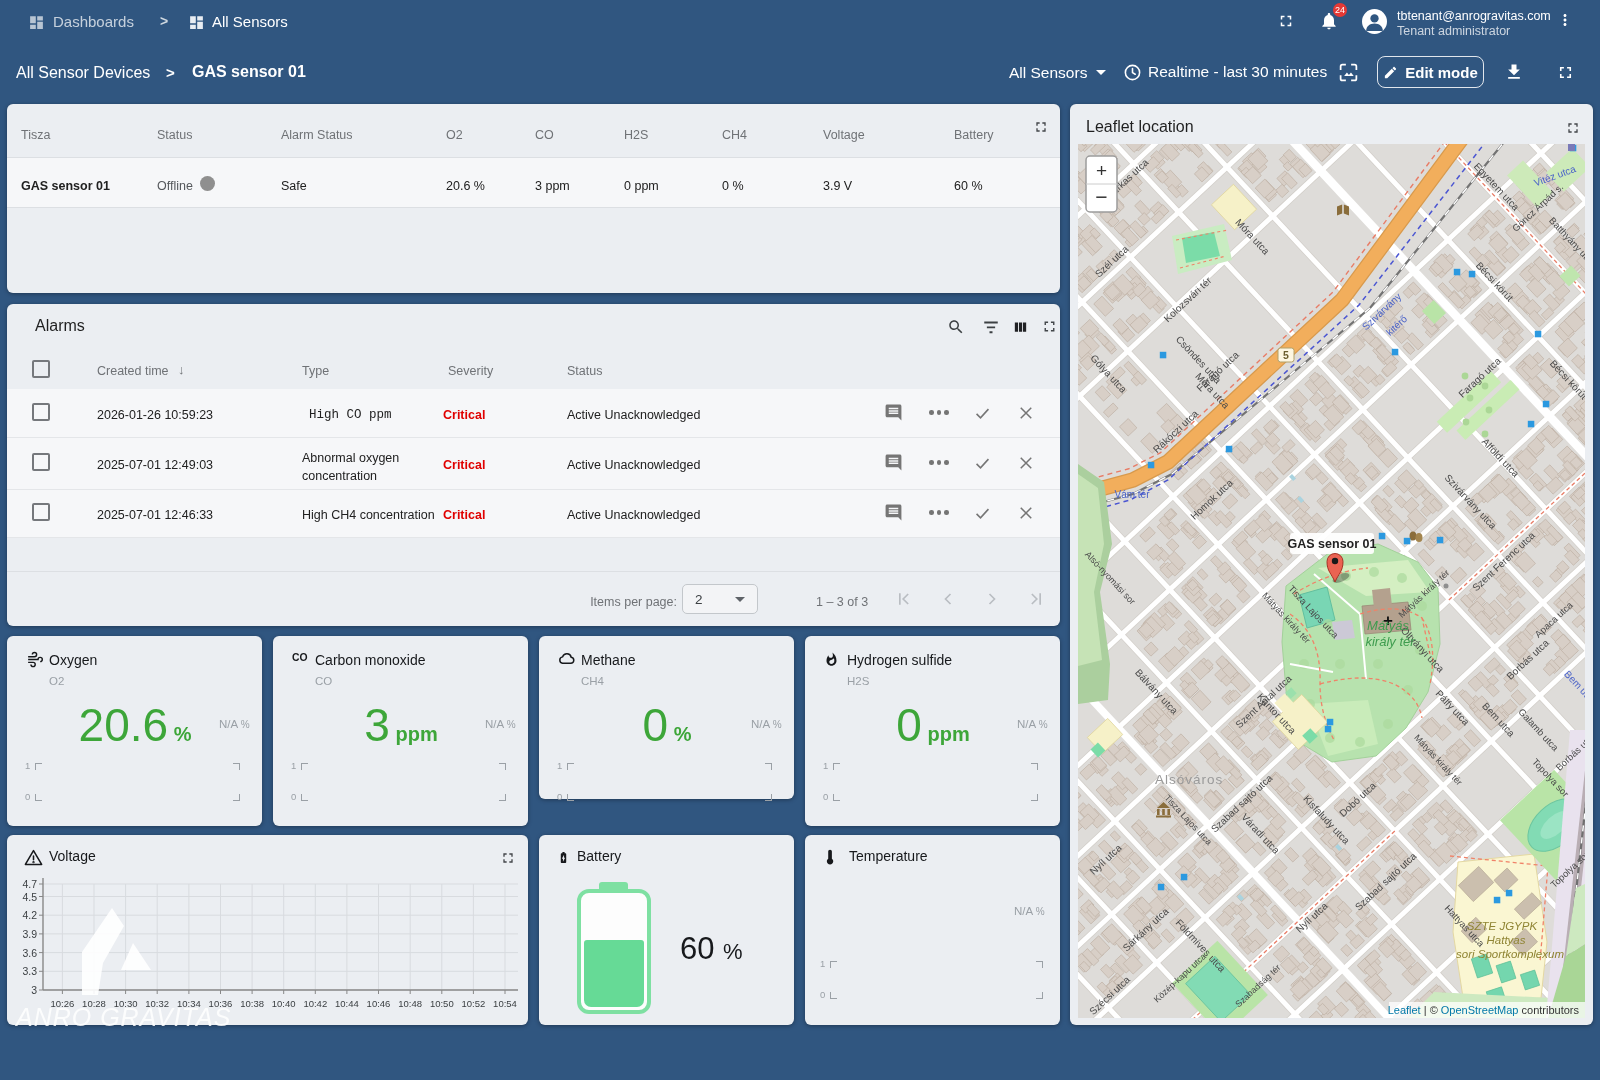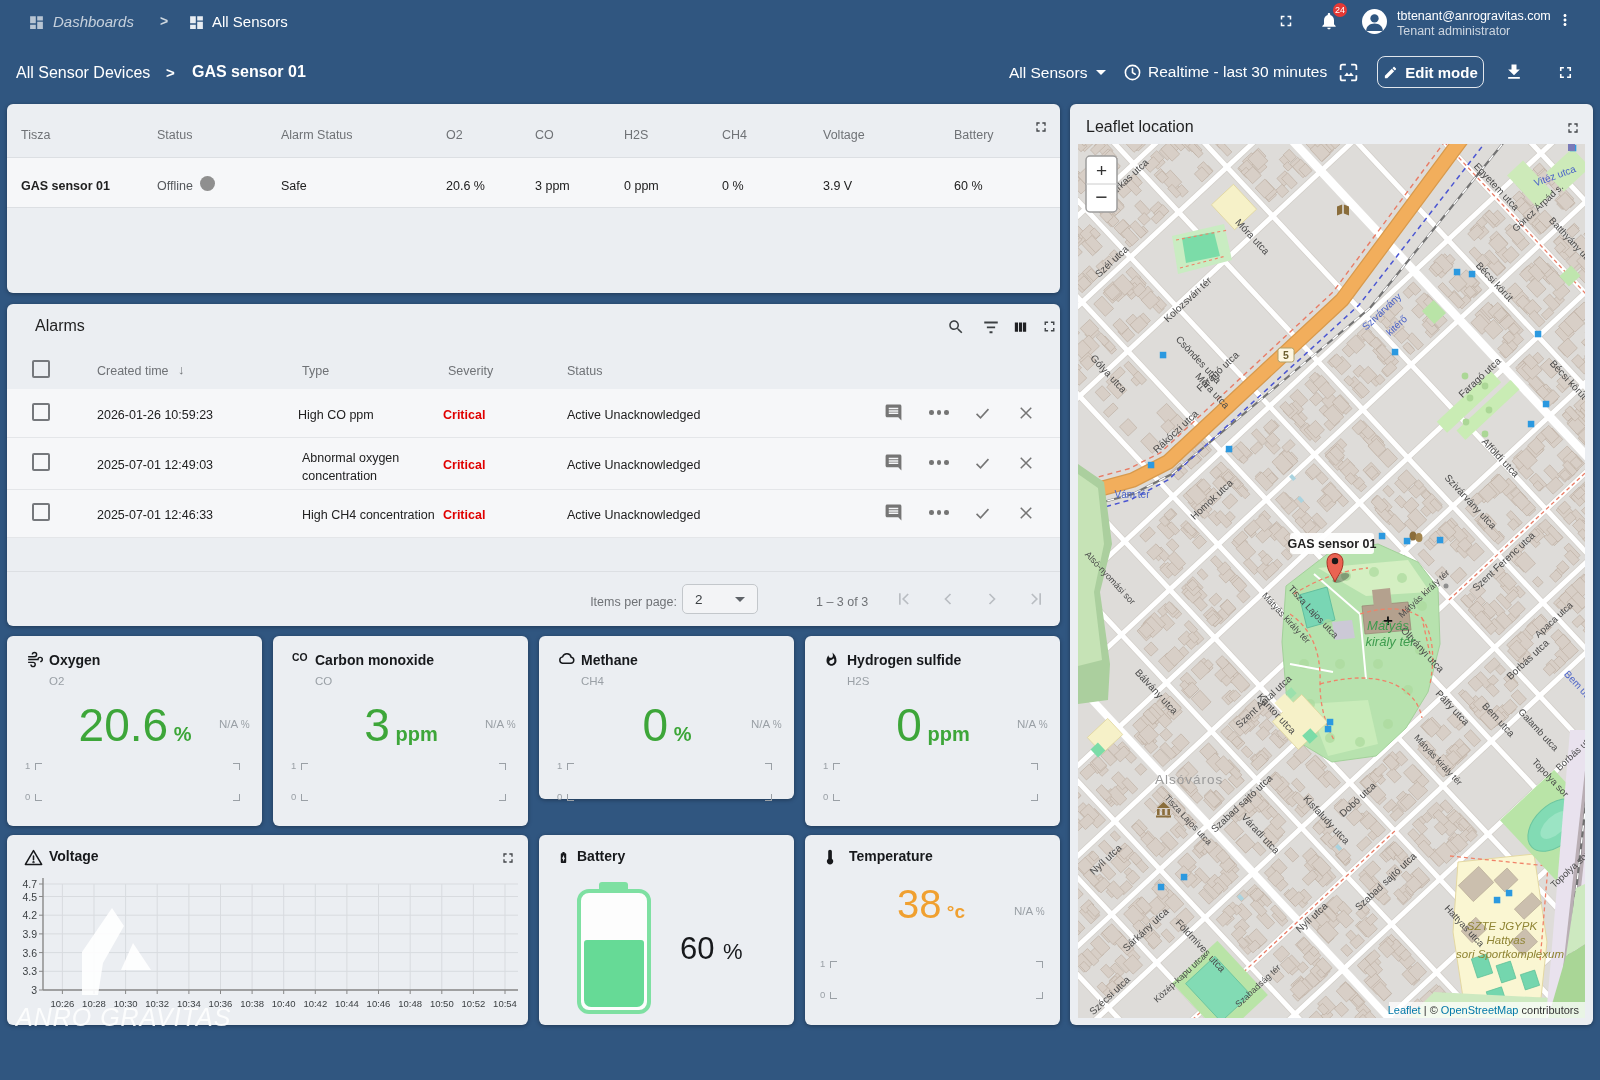--- a/index.html
+++ b/index.html
@@ -2,30 +2,30 @@
 <html><head><meta charset="utf-8"><style>
 * { margin:0; padding:0; box-sizing:border-box; }
 html,body { width:1600px; height:1080px; overflow:hidden; }
 body { background:#305680; font-family:"Liberation Sans", sans-serif; position:relative; }
 .widget { position:absolute; background:#ebeef2; border-radius:6px; box-shadow:0 1px 4px rgba(0,0,0,0.35); }
 .wtitle { font-size:16px; color:rgba(0,0,0,0.87); }
 svg.ic { display:block; }
 
 #bar1 { position:absolute; left:0; top:0; width:1600px; height:46px; }
 #bar2 { position:absolute; left:0; top:46px; width:1600px; height:54px; }
-.crumb1 { color:rgba(255,255,255,0.72); font-size:15px;font-style:italic; }
+.crumb1 { color:rgba(255,255,255,0.72); font-size:15px; }
 .crumb2 { color:#ffffff; font-size:15px; font-weight:500; }
 
 .hdr { color:#6f7276; font-size:12.5px; font-weight:500; }
 .cell { color:#212121; font-size:12.5px; }
 .rowband { position:absolute; background:#f6f7f9; }
 .divider { position:absolute; height:1px; background:#dcdfe3; }
 .cbx { position:absolute; width:18px; height:18px; border:2px solid #75787c; border-radius:2px; }
 
-.gtitle { font-size:14px; font-weight:bold; color:#17191c; position:absolute; }
+.gtitle { font-size:14px; font-weight:normal; color:#17191c; position:absolute; }
 .gsub { font-size:11.5px; color:#9aa0a6; position:absolute; }
 .gval { position:absolute; color:#3da639; font-weight:500; white-space:nowrap; }
 .gna { position:absolute; color:#9aa0a6; font-size:11.5px; }
 .corner { position:absolute; width:7px; height:7px; }
 .axlab { position:absolute; color:#9aa0a6; font-size:9.5px; }
 </style></head><body>
 <div id="bar1">
     <div style="position:absolute;left:28px;top:14px;">
       <svg class="ic" width="17" height="17" viewBox="0 0 24 24" fill="#b8c5d3">
         <path d="M3 13h8V3H3v10zm0 8h8v-6H3v6zm10 0h8V11h-8v10zm0-18v6h8V3h-8z"></path>
@@ -155,21 +155,21 @@
     <div style="position:absolute;left:90px;top:57px;"><span class="hdr">Created time</span></div>
     <div style="position:absolute;left:171px;top:56px;"><span style="color:#6f7276;font-size:13px">↓</span></div>
     <div style="position:absolute;left:295px;top:57px;"><span class="hdr">Type</span></div>
     <div style="position:absolute;left:441px;top:57px;"><span class="hdr">Severity</span></div>
     <div style="position:absolute;left:560px;top:57px;"><span class="hdr">Status</span></div>
     <div class="divider" style="left:0;top:85px;width:1053px"></div>
     <div class="rowband" style="left:0;top:85px;width:1053px;height:148px"></div>
     <div class="divider" style="left:0;top:133px;width:1053px;background:#e4e6e9"></div>
     <div class="cbx" style="left:25px;top:99px"></div>
     <div style="position:absolute;left:90px;top:101px;"><span class="cell">2026-01-26 10:59:23</span></div>
-    <div style="position:absolute;left:291px;top:101px;"><span class="cell">High CO ppm</span></div>
+    <div style="position:absolute;left:302px;top:101px;font-family:Liberation Mono, monospace;"><span class="cell">High CO ppm</span></div>
     <div style="position:absolute;left:436px;top:101px;"><span style="color:#e00000;font-size:12.5px;font-weight:bold">Critical</span></div>
     <div style="position:absolute;left:560px;top:101px;"><span class="cell">Active Unacknowledged</span></div>
     <div style="position:absolute;left:877px;top:99px;">
       <svg class="ic" width="19" height="19" viewBox="0 0 24 24" fill="#757575">
         <path d="M21.99 4c0-1.1-.89-2-1.99-2H4c-1.1 0-2 .9-2 2v12c0 1.1.9 2 2 2h14l4 4-.01-18zM18 14H6v-2h12v2zm0-3H6V9h12v2zm0-3H6V6h12v2z"></path>
       </svg>
     </div>
     <div style="position:absolute;left:922px;top:106px;">
       <div style="display:flex;gap:3px">
         <i style="width:4.5px;height:4.5px;border-radius:50%;background:#757575"></i>
@@ -444,21 +444,20 @@
 <div class="widget" style="left:805px;top:835px;width:255px;height:190px">
     <div style="position:absolute;left:20px;top:12px;">
       <svg class="ic" width="11" height="20" viewBox="0 0 24 40" fill="#17191c">
         <path d="M15 23.8V8c0-2.2-1.8-4-4-4S7 5.8 7 8v15.8c-1.8 1.3-3 3.4-3 5.7 0 3.9 3.1 7 7 7s7-3.1 7-7c0-2.3-1.2-4.4-3-5.7z"></path>
         <circle cx="11" cy="29.5" r="4.5" fill="#17191c"></circle>
       </svg>
     </div>
     <div style="position:absolute;left:44px;top:13px;">
       <div class="gtitle" style="position:static">Temperature</div>
     </div>
-    <div style="position:absolute;left:0;top:47px;width:252px;text-align:center;font-size:40px;font-weight:500;color:#f0a030;white-space:nowrap">38<span style="font-size:19px;font-weight:bold">&nbsp;°c</span></div>
     <div class="gna" style="left:209px;top:70px">N/A <span style="font-size:10px">%</span></div>
     <div class="corner" style="left:25px;top:126px;border-color:#9aa0a6;border-style:solid;border-width:1.5px 0 0 1.5px"></div>
     <div class="corner" style="left:231px;top:126px;border-color:#9aa0a6;border-style:solid;border-width:1.5px 1.5px 0 0"></div>
     <div class="corner" style="left:25px;top:157px;border-color:#9aa0a6;border-style:solid;border-width:0 0 1.5px 1.5px"></div>
     <div class="corner" style="left:231px;top:157px;border-color:#9aa0a6;border-style:solid;border-width:0 1.5px 1.5px 0"></div>
     <div class="axlab" style="left:15px;top:123px">1</div>
     <div class="axlab" style="left:15px;top:154px">0</div>
   </div>
 <div class="widget" style="left:1070px;top:104px;width:523px;height:921px">
     <div style="position:absolute;left:16px;top:14px;"><span class="wtitle">Leaflet location</span></div>

